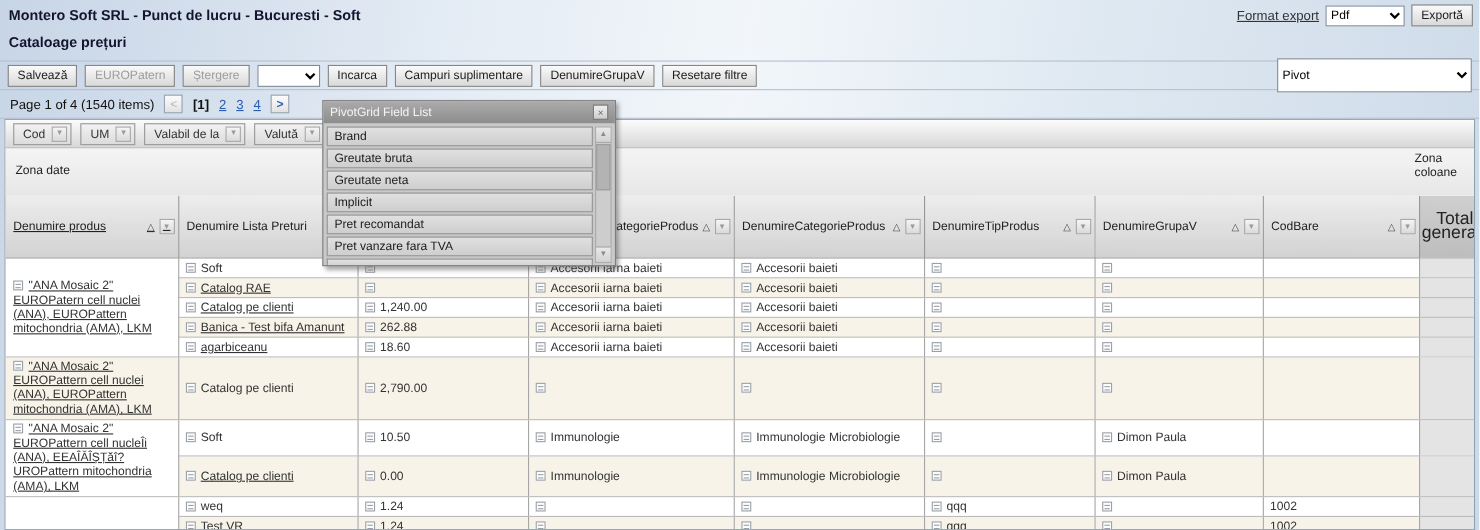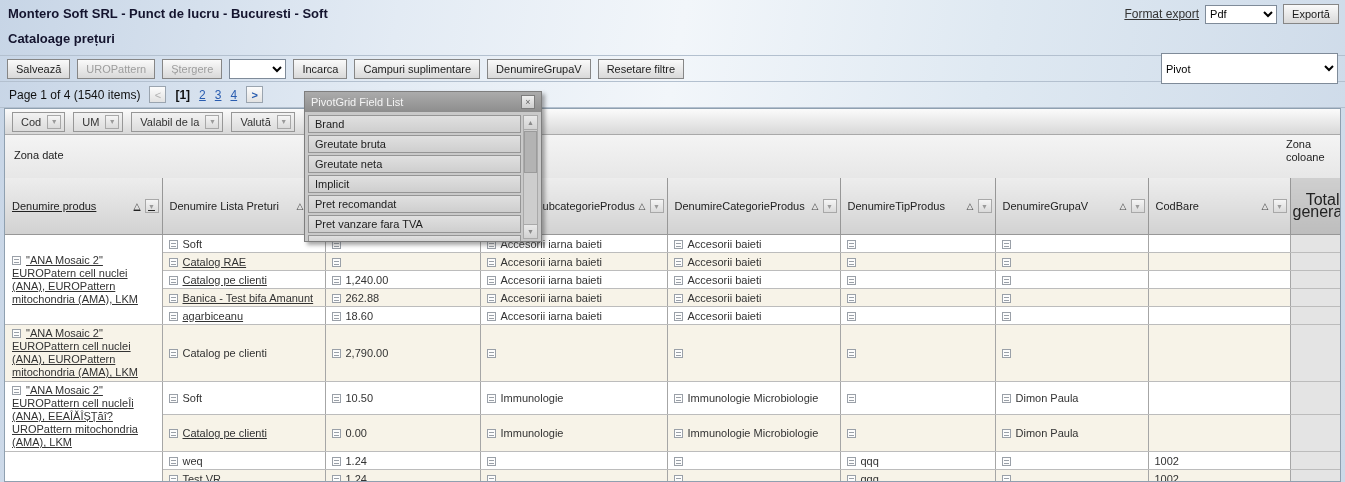--- a/index.html
+++ b/index.html
@@ -70,21 +70,21 @@
   tr.alt td { background:#f7f3e8; }
   td.group-cell { white-space:normal; line-height:13px; padding:2px 4px 2px 7px; background:#fff !important; }
   td.group-cell.shade { background:#f7f3e8 !important; }
   td.total-cell { background:#e4e4e4 !important; }
   .exp { display:inline-block; width:9px; height:9px; border:1px solid #9aa0a8; background:#fdfdfd;
     position:relative; margin-right:5px; vertical-align:-1px; flex:none; cursor:pointer; }
   .exp::before, .exp::after { content:""; position:absolute; left:1px; right:1px; height:1px; background:#9aa0a8; }
   .exp::before { top:2px; } .exp::after { top:5px; }
 
   
-  .popup { position:absolute; left:304px; top:91px; width:238px; height:151px; z-index:50;
+  .popup { position:absolute; left:293px; top:91px; width:267px; height:151px; z-index:50;
     border:1px solid #7e7e7e; background:#c9c9c9; box-shadow:3px 3px 4px rgba(60,60,60,.45); overflow:hidden; }
   .popup-title { height:20px; background:linear-gradient(#ababab,#8d8d8d); color:#f4f4f4; font-size:11px;
     display:flex; align-items:center; padding:0 6px; }
   .popup-title .t { flex:1; }
   .popup-close { width:14px; height:14px; border:1px solid #7d7d7d; background:linear-gradient(#efefef,#cdcdcd);
     color:#666; font-size:9px; line-height:12px; text-align:center; cursor:pointer; }
   .popup-body { position:relative; height:130px; padding:3px 20px 0 3px; }
   .fl-item { height:18px; margin-bottom:2px; background:linear-gradient(#e0e0e0,#cecece); border:1px solid #959595;
     font-size:11px; color:#1c1c1c; padding:2px 0 0 6px; cursor:pointer; white-space:nowrap; overflow:hidden; }
   .fl-sliver { height:6px; background:linear-gradient(#e0e0e0,#d4d4d4); border:1px solid #959595; border-bottom:none; }
@@ -106,21 +106,21 @@
   <div class="export-row">
     <span class="link">Format export</span>
     <select style="width:72px">
       <option>Pdf</option>
     </select>
     <button class="btn">Exportă</button>
   </div>
 
   <div class="toolbar">
     <button class="btn">Salvează</button>
-    <button class="btn disabled">UROPattern</button>
+    <button class="btn disabled">EUROPatern</button>
     <button class="btn disabled">Ștergere</button>
     <select class="mini"><option></option></select>
     <button class="btn">Incarca</button>
     <button class="btn">Campuri suplimentare</button>
     <button class="btn">DenumireGrupaV</button>
     <button class="btn">Resetare filtre</button>
     <select class="view-select">
       <option>Pivot</option>
     </select>
   </div>

